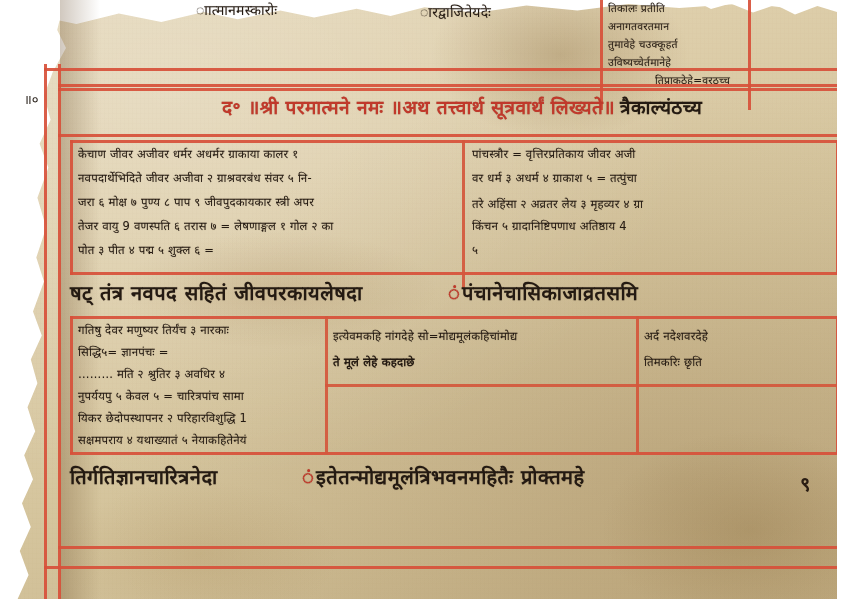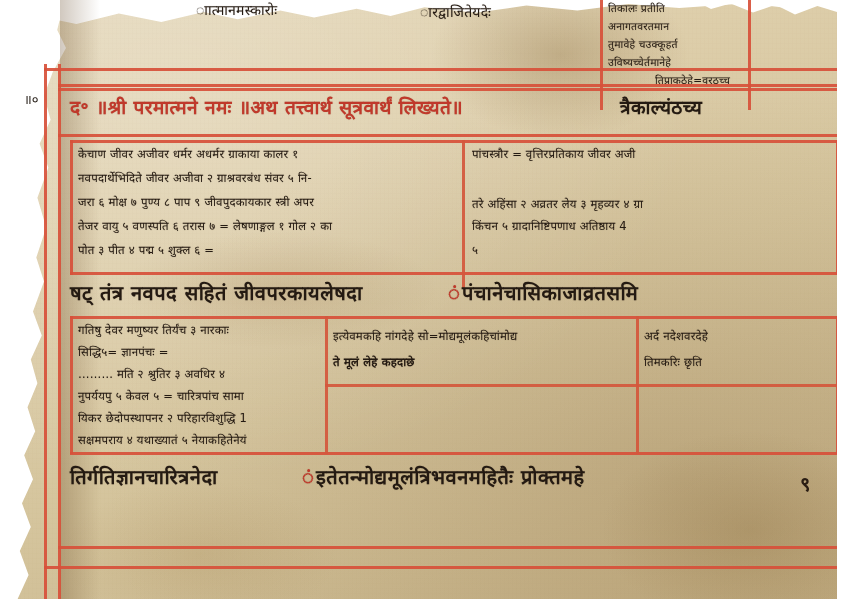--- a/index.html
+++ b/index.html
@@ -113,21 +113,21 @@
   .head {
     font-size: 19px;
     font-weight: bold;
     letter-spacing: .4px;
   }
   .band {
     font-size: 20px;
     font-weight: bold;
     letter-spacing: .5px;
   }
-  .red { color: #c0392b; }
+  .red { color: #c0392b; text-align: right; }
   .folio {
     position: absolute;
     font-size: 20px;
     font-weight: bold;
     color: #2a1d13;
   }
   .marginal {
     position: absolute;
     font-size: 13px;
     color: #1f1710;
@@ -181,24 +181,25 @@
 
   <div class="rule" style="left:70px; top:140px; width:768px; height:3px;"></div>
   <div class="rule" style="left:70px; top:272px; width:768px; height:3px;"></div>
   <div class="rule" style="left:70px; top:140px; width:3px; height:135px;"></div>
   <div class="rule" style="left:836px; top:140px; width:3px; height:135px;"></div>
   <div class="rule thin" style="left:462px; top:140px; width:3px; height:148px;"></div>
 
   <div class="txt small" style="left:78px; top:148px; width:375px;">केचाण जीवर अजीवर धर्मर अधर्मर ग्राकाया कालर १</div>
   <div class="txt small" style="left:78px; top:172px; width:375px;">नवपदार्थेभिदिते जीवर अजीवा २ ग्राश्रवरबंध संवर ५ नि-</div>
   <div class="txt small" style="left:78px; top:196px; width:375px;">जरा ६ मोक्ष ७ पुण्य ८ पाप ९ जीवपुदकायकार स्त्री अपर</div>
-  <div class="txt small" style="left:78px; top:220px; width:375px;">तेजर वायु ५ वणस्पति ६ तरास ७ = लेषणाङ्गल १ गोल २ का</div>
+  <div class="txt small" style="left:78px; top:220px; width:375px;">तेजर वायु 9 वणस्पति ६ तरास ७ = लेषणाङ्गल १ गोल २ का</div>
   <div class="txt small" style="left:78px; top:244px; width:375px;">पोत ३ पीत ४ पद्म ५ शुक्ल ६ =</div>
 
   <div class="txt small" style="left:472px; top:148px; width:360px;">पांचस्त्रौर = वृत्तिरप्रतिकाय जीवर अजी</div>
+  <div class="txt small" style="left:472px; top:172px; width:360px;">वर धर्म ३ अधर्म ४ ग्राकाश ५ = तत्पुंचा</div>
   <div class="txt small" style="left:472px; top:198px; width:360px;">तरे अहिंसा २ अव्रतर लेय ३ मृहव्यर ४ ग्रा</div>
   <div class="txt small" style="left:472px; top:220px; width:360px;">किंचन ५ ग्रादानिष्टिपणाध अतिष्ठाय 4</div>
   <div class="txt small" style="left:472px; top:244px; width:360px;">५</div>
   <div class="txt small" style="left:472px; top:266px;"></div>
 
   <div class="txt band" style="left:70px; top:282px;">षट् तंत्र नवपद सहितं जीवपरकायलेषदा</div>
   <div class="txt band red" style="left:448px; top:282px;">ं</div>
   <div class="txt band" style="left:462px; top:282px;">पंचानेचासिकाजाव्रतसमि</div>
 
   <div class="rule" style="left:70px; top:316px; width:768px; height:3px;"></div>

